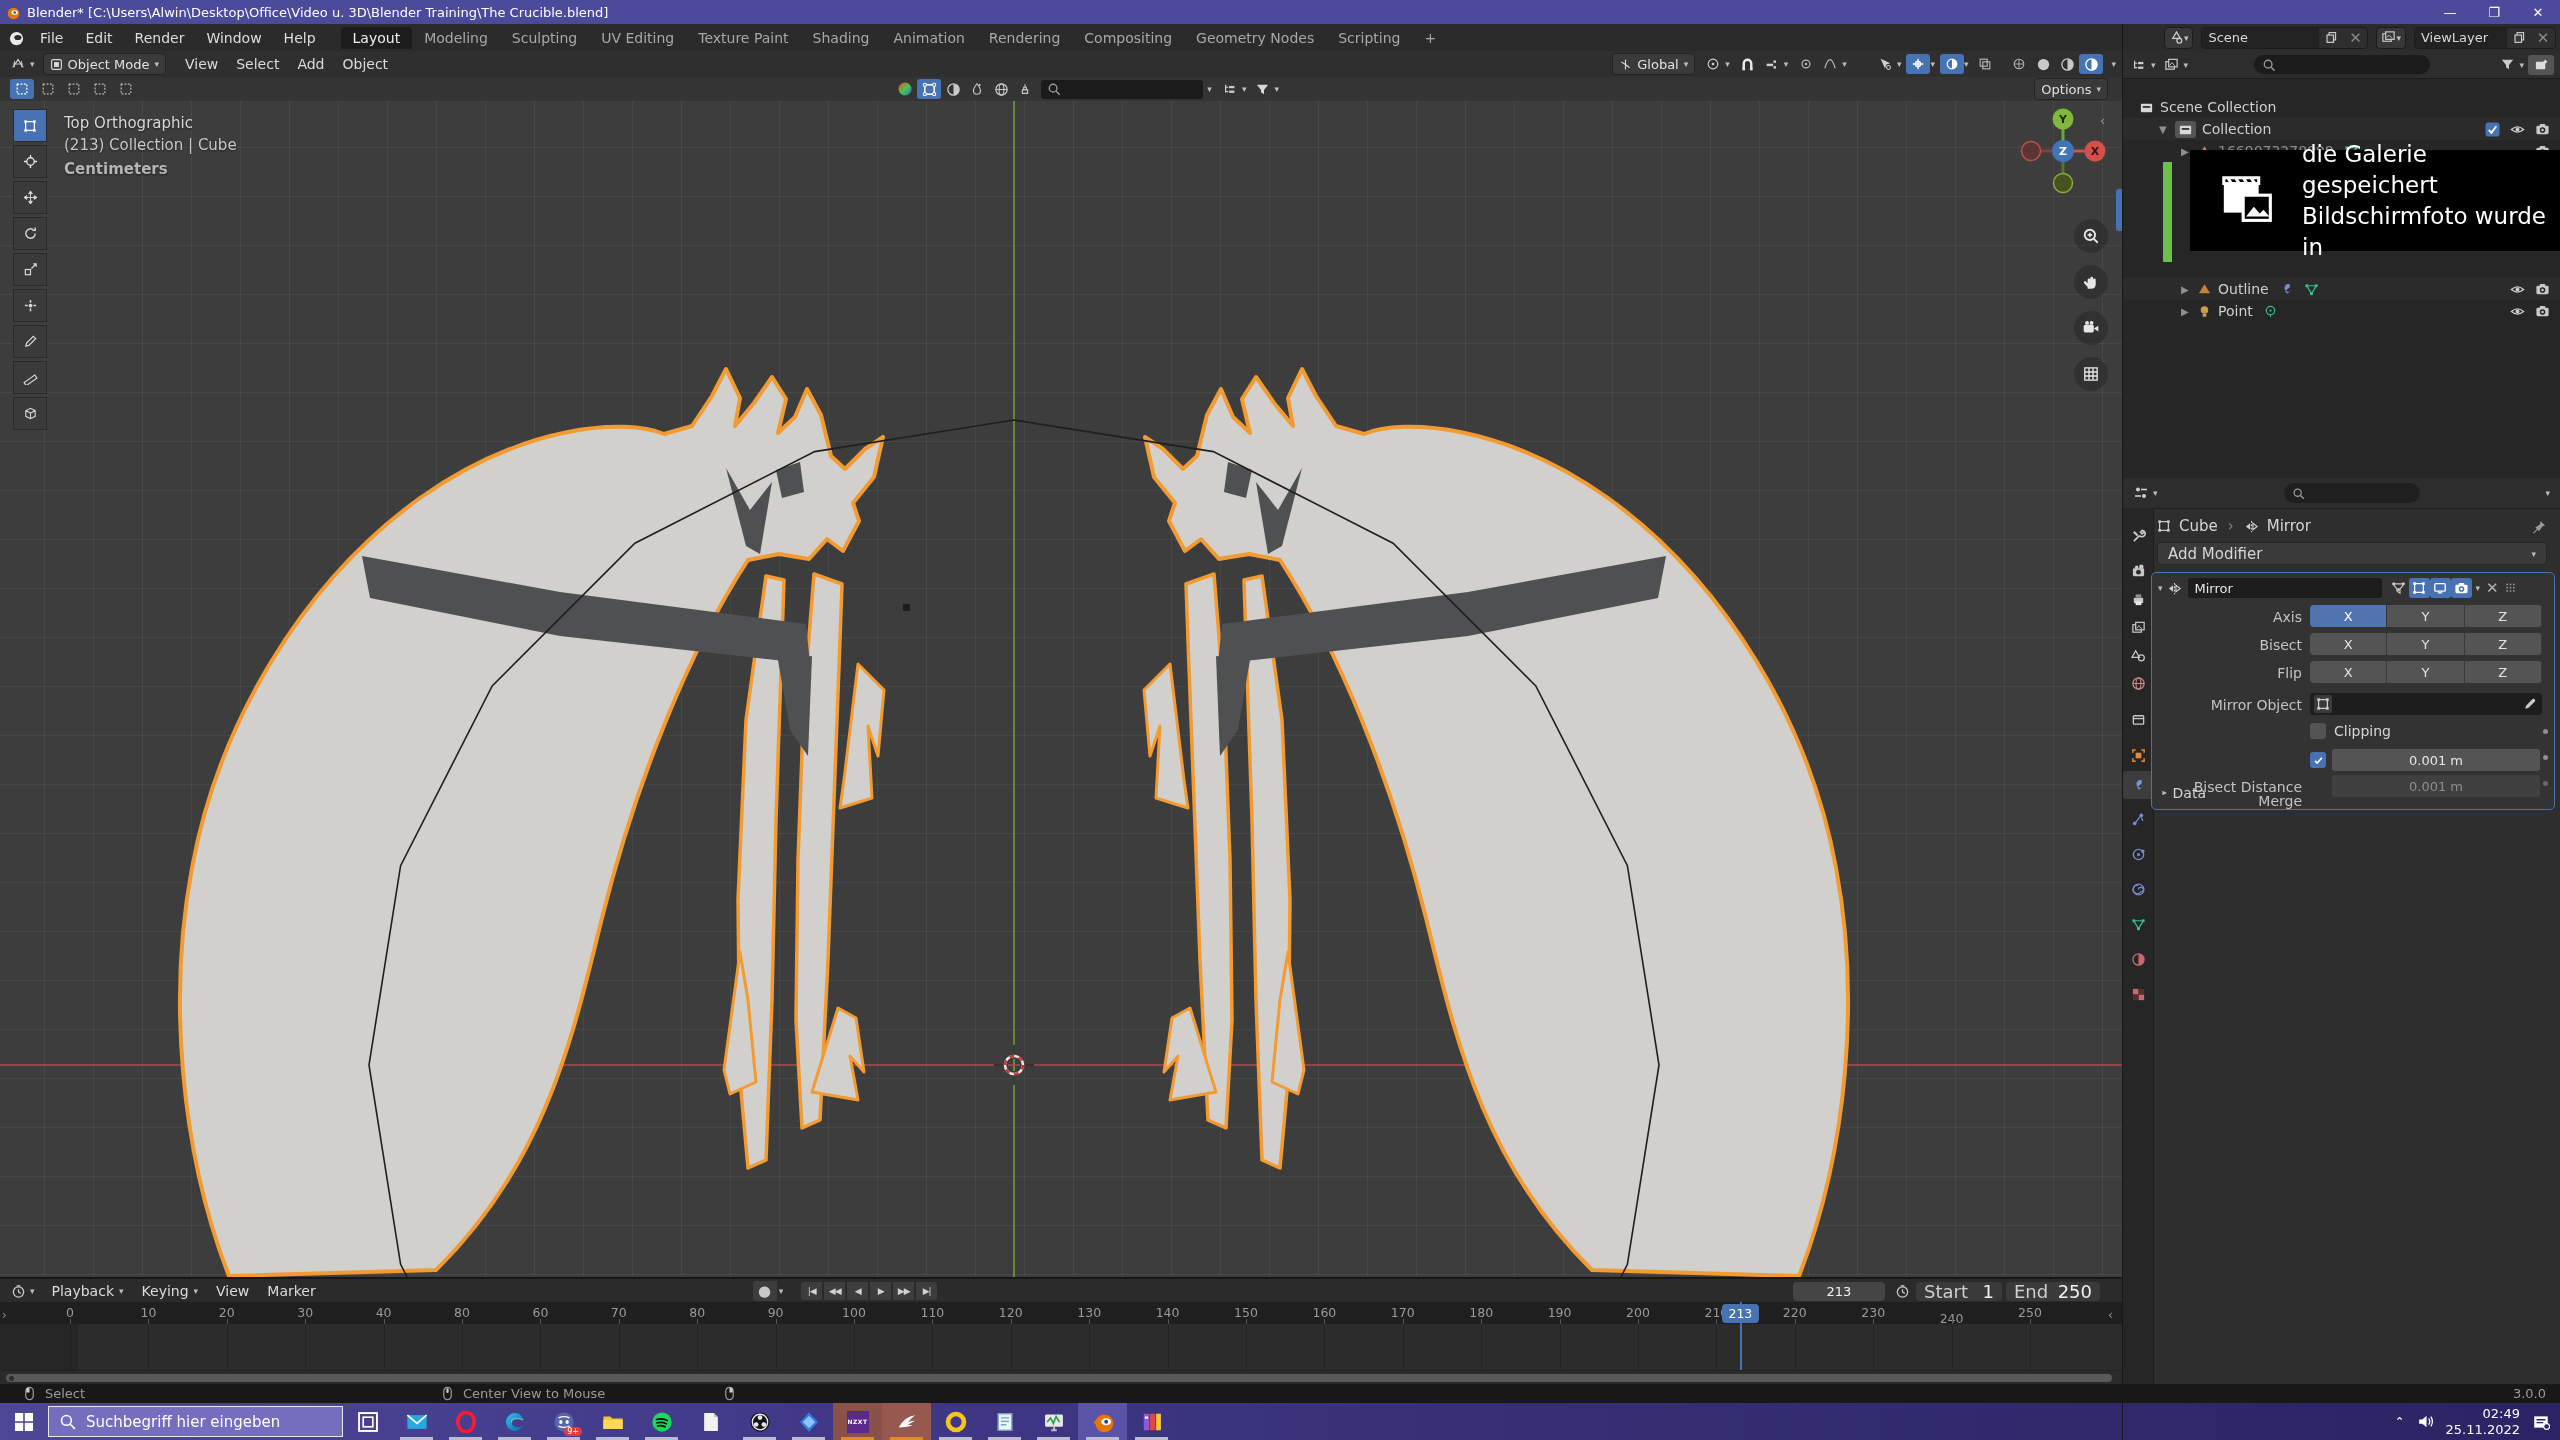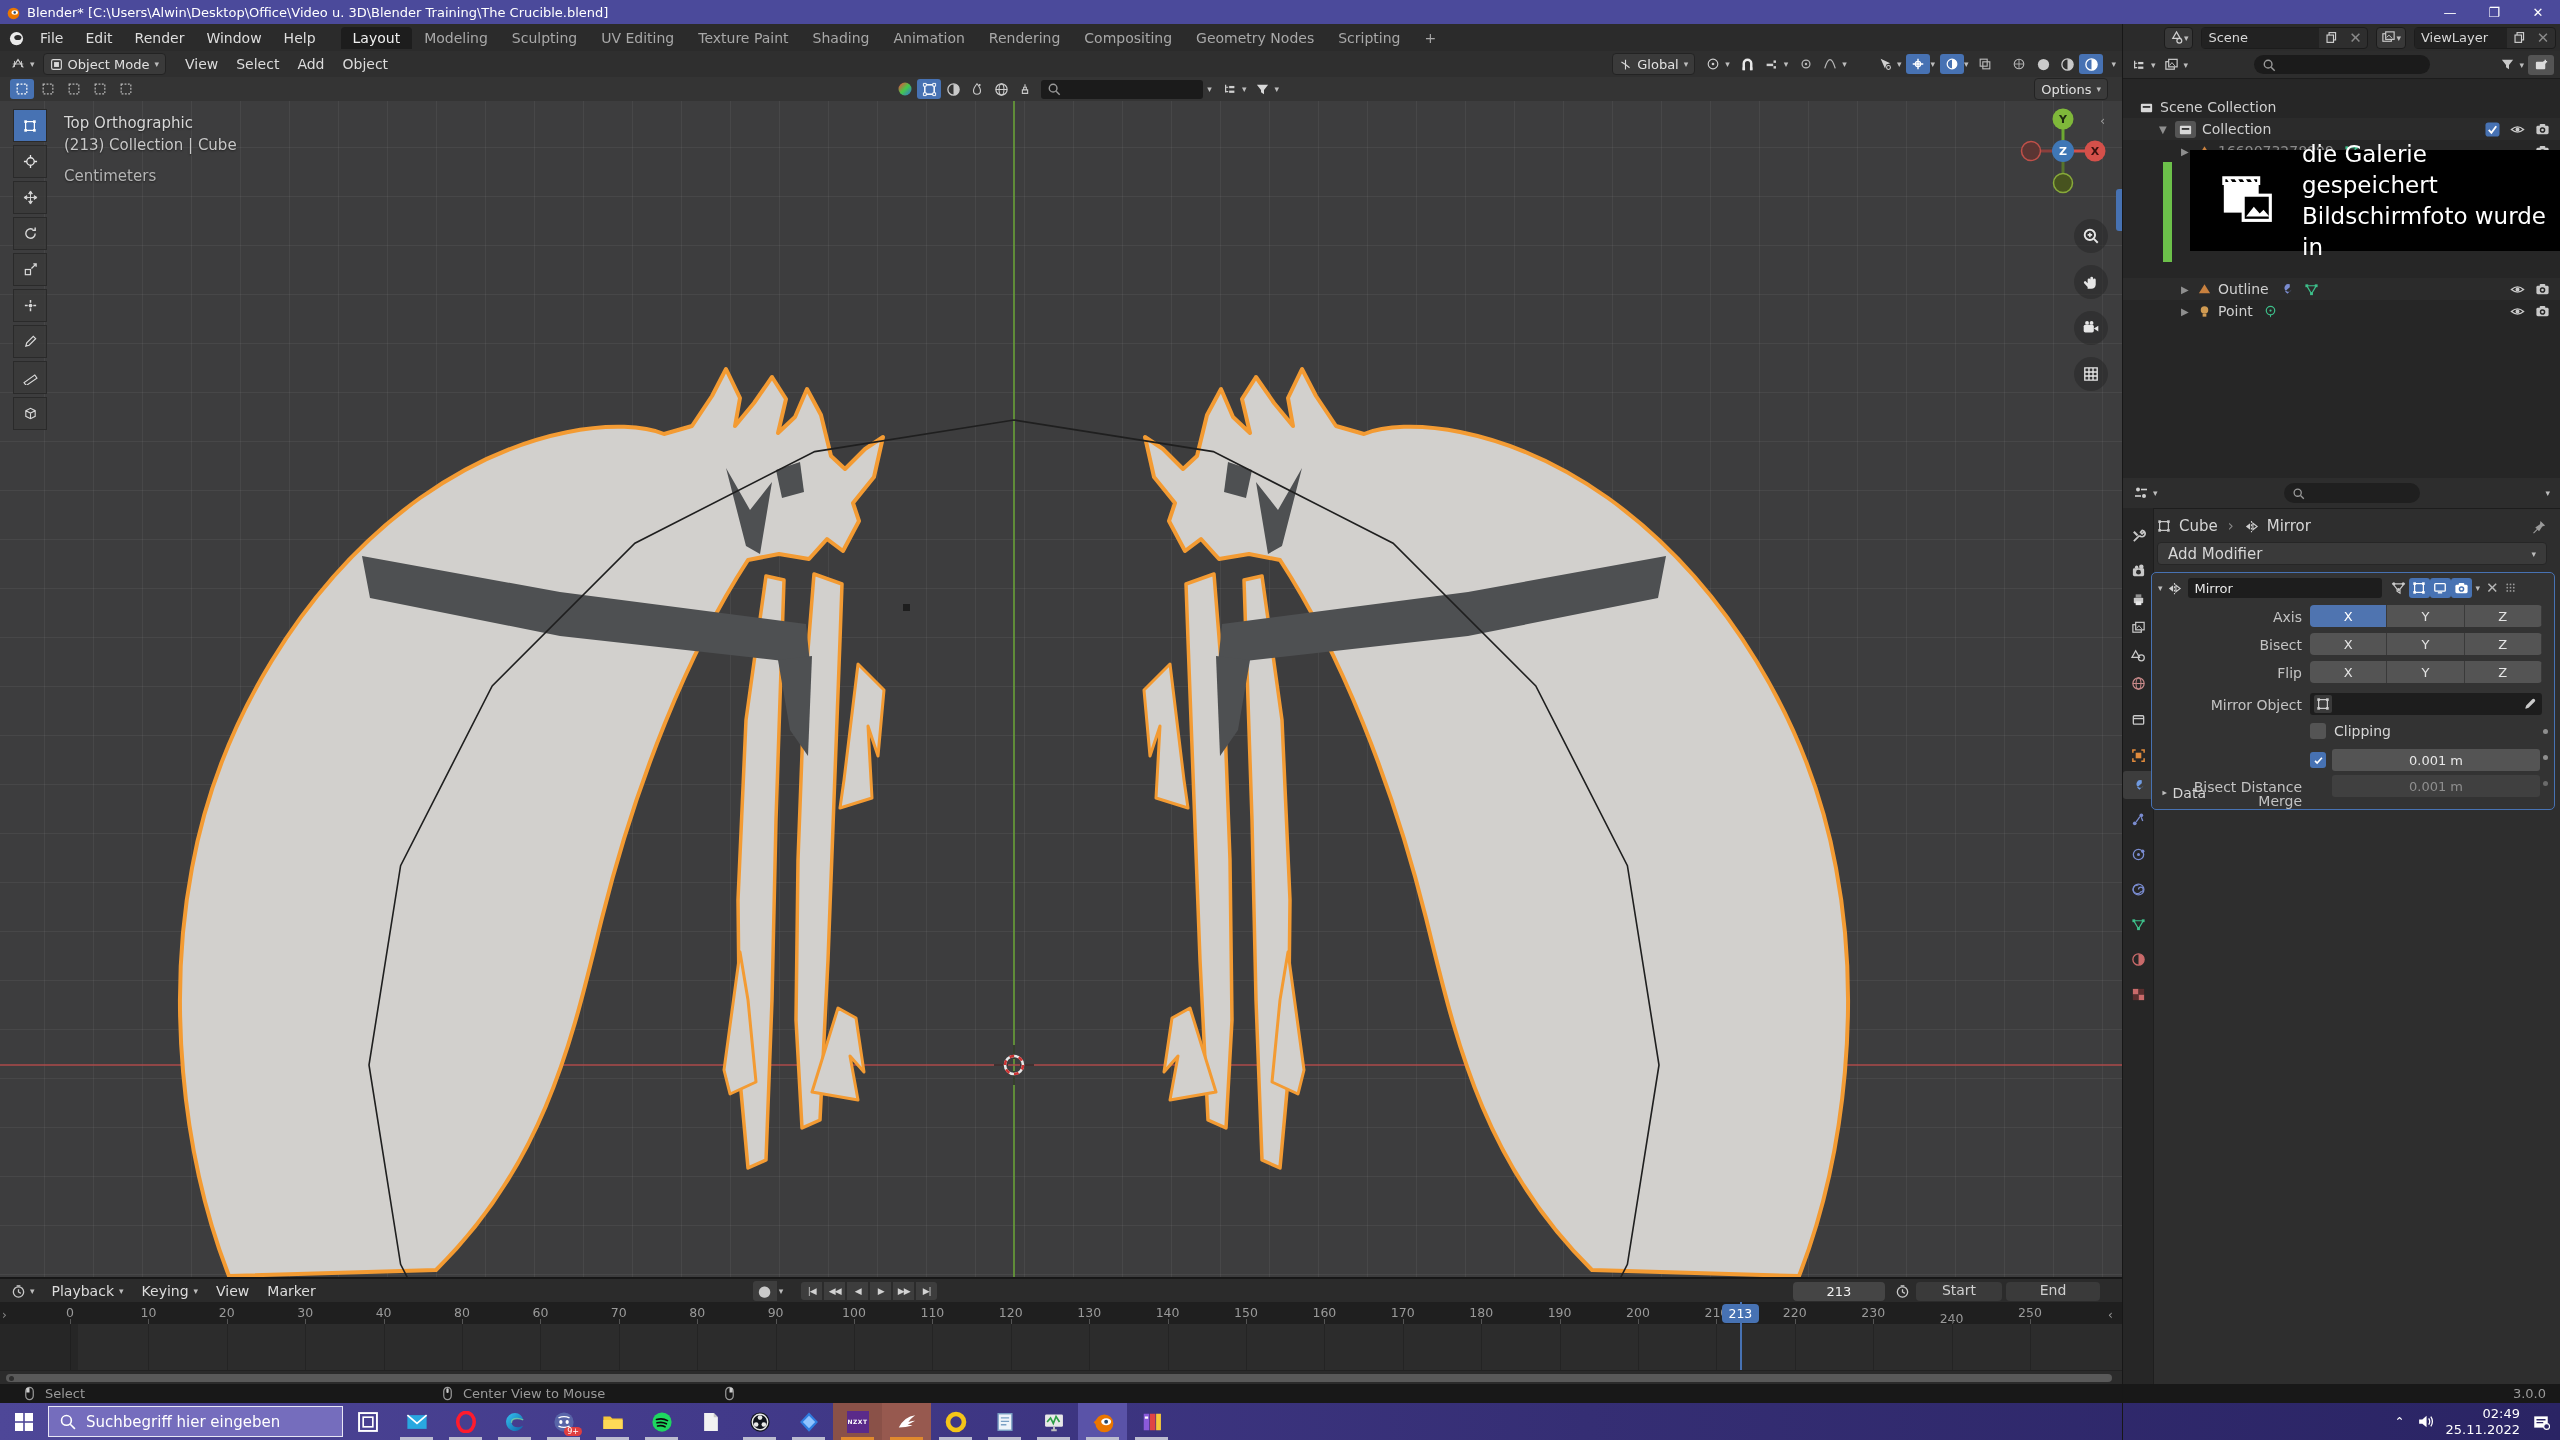--- a/index.html
+++ b/index.html
@@ -37,21 +37,21 @@
   .navbtn{position:absolute;left:2074px;width:34px;height:34px;border-radius:50%;background:rgba(40,40,40,.55);display:flex;align-items:center;justify-content:center;}
   
   #tlhdr{left:0;top:1278px;width:2122px;height:24px;background:#2b2b2b;display:flex;align-items:center;border-top:1px solid #181818;}
   #ruler{left:0;top:1302px;width:2122px;height:22px;background:#1f1f1f;}
   .tick{position:absolute;top:3px;transform:translateX(-50%);font-size:12.5px;color:#9a9a9a;}
   #tlbody{left:0;top:1324px;width:2122px;height:46px;background:#2c2c2c;}
   .tgrid{position:absolute;top:0;width:1px;height:46px;background:#242424;}
   #tlscroll{left:0;top:1370px;width:2122px;height:14px;background:#2b2b2b;border-top:1px solid #222;}
   .transport{width:21px;height:18px;display:flex;align-items:center;justify-content:center;background:#3d3d3d;color:#d2d2d2;font-size:9px;letter-spacing:-1px;}
   .framefld{background:#454545;border-radius:4px;height:19px;display:flex;align-items:center;justify-content:center;color:#f2f2f2;font-size:13px;}
-  .sefld{background:#3a3a3a;border-radius:4px;height:19px;display:flex;align-items:center;color:#cfcfcf;font-size:14px;padding:0 8px;gap:8px;flex-direction:column;}
+  .sefld{background:#3a3a3a;border-radius:4px;height:19px;display:flex;align-items:center;color:#cfcfcf;font-size:18px;padding:0 8px;gap:8px;}
   
   #status{left:0;top:1384px;width:2560px;height:19px;background:#181818;color:#9a9a9a;font-size:13px;}
   #taskbar{left:0;top:1403px;width:2560px;height:37px;background:linear-gradient(90deg,#4e4798 0%,#423a8a 28%,#352e74 62%,#2a2464 100%);display:flex;align-items:center;}
   .tbtile{width:49px;height:37px;display:flex;align-items:center;justify-content:center;position:relative;}
   .tbunder{position:absolute;bottom:0;left:8px;right:8px;height:3px;background:#bcbcd0;}
   .tbunder.orange{background:#e08a2e;}
   #tbsearch{width:295px;height:31px;background:#756dbd;border:1px solid #e8e6f5;display:flex;align-items:center;color:#fff;font-size:15px;gap:10px;padding:0 10px;box-sizing:border-box;}
   
   #outliner{left:2123px;top:51px;width:437px;height:427px;background:#262626;}
   #outlhdr{position:absolute;left:0;top:0;width:100%;height:27px;background:#2d2d2d;border-bottom:1px solid #1c1c1c;display:flex;align-items:center;}
@@ -407,21 +407,21 @@
           <line x1="1014" y1="944" x2="1014" y2="958" stroke="#2b2b2b" stroke-width="1.6"></line>
           <line x1="1014" y1="970" x2="1014" y2="984" stroke="#2b2b2b" stroke-width="1.6"></line>
           <line x1="994" y1="964" x2="1008" y2="964" stroke="#2b2b2b" stroke-width="1.6"></line>
           <line x1="1020" y1="964" x2="1034" y2="964" stroke="#2b2b2b" stroke-width="1.6"></line>
           <circle cx="1014" cy="964" r="9" fill="none" stroke="#e8e8e8" stroke-width="2.6"></circle>
           <circle cx="1014" cy="964" r="9" fill="none" stroke="#c33" stroke-width="2.6" stroke-dasharray="4.7 4.7"></circle>
         </g>
       </svg>
     <div class="vptext" style="top:13px;">Top Orthographic</div>
     <div class="vptext" style="top:35px;color:#c8c8c8;">(213) Collection | Cube</div>
-    <div class="vptext" style="top:66px;color:#b5b5b5;">Centimeters</div>
+    <div class="vptext" style="top:59px;color:#b5b5b5;font-weight:bold;">Centimeters</div>
     <div id="vtoolbar">
         <div class="toolbtn active" style="top: 8px;">
           <svg width="14" height="14" viewBox="0 0 16 16">
             <rect x="3" y="3" width="10" height="10" fill="none" stroke="#fff" stroke-width="1.4"></rect>
             <rect x="1.5" y="1.5" width="3" height="3" fill="#fff"></rect>
             <rect x="11.5" y="1.5" width="3" height="3" fill="#fff"></rect>
             <rect x="1.5" y="11.5" width="3" height="3" fill="#fff"></rect>
             <rect x="11.5" y="11.5" width="3" height="3" fill="#fff"></rect>
           </svg>
         </div>

